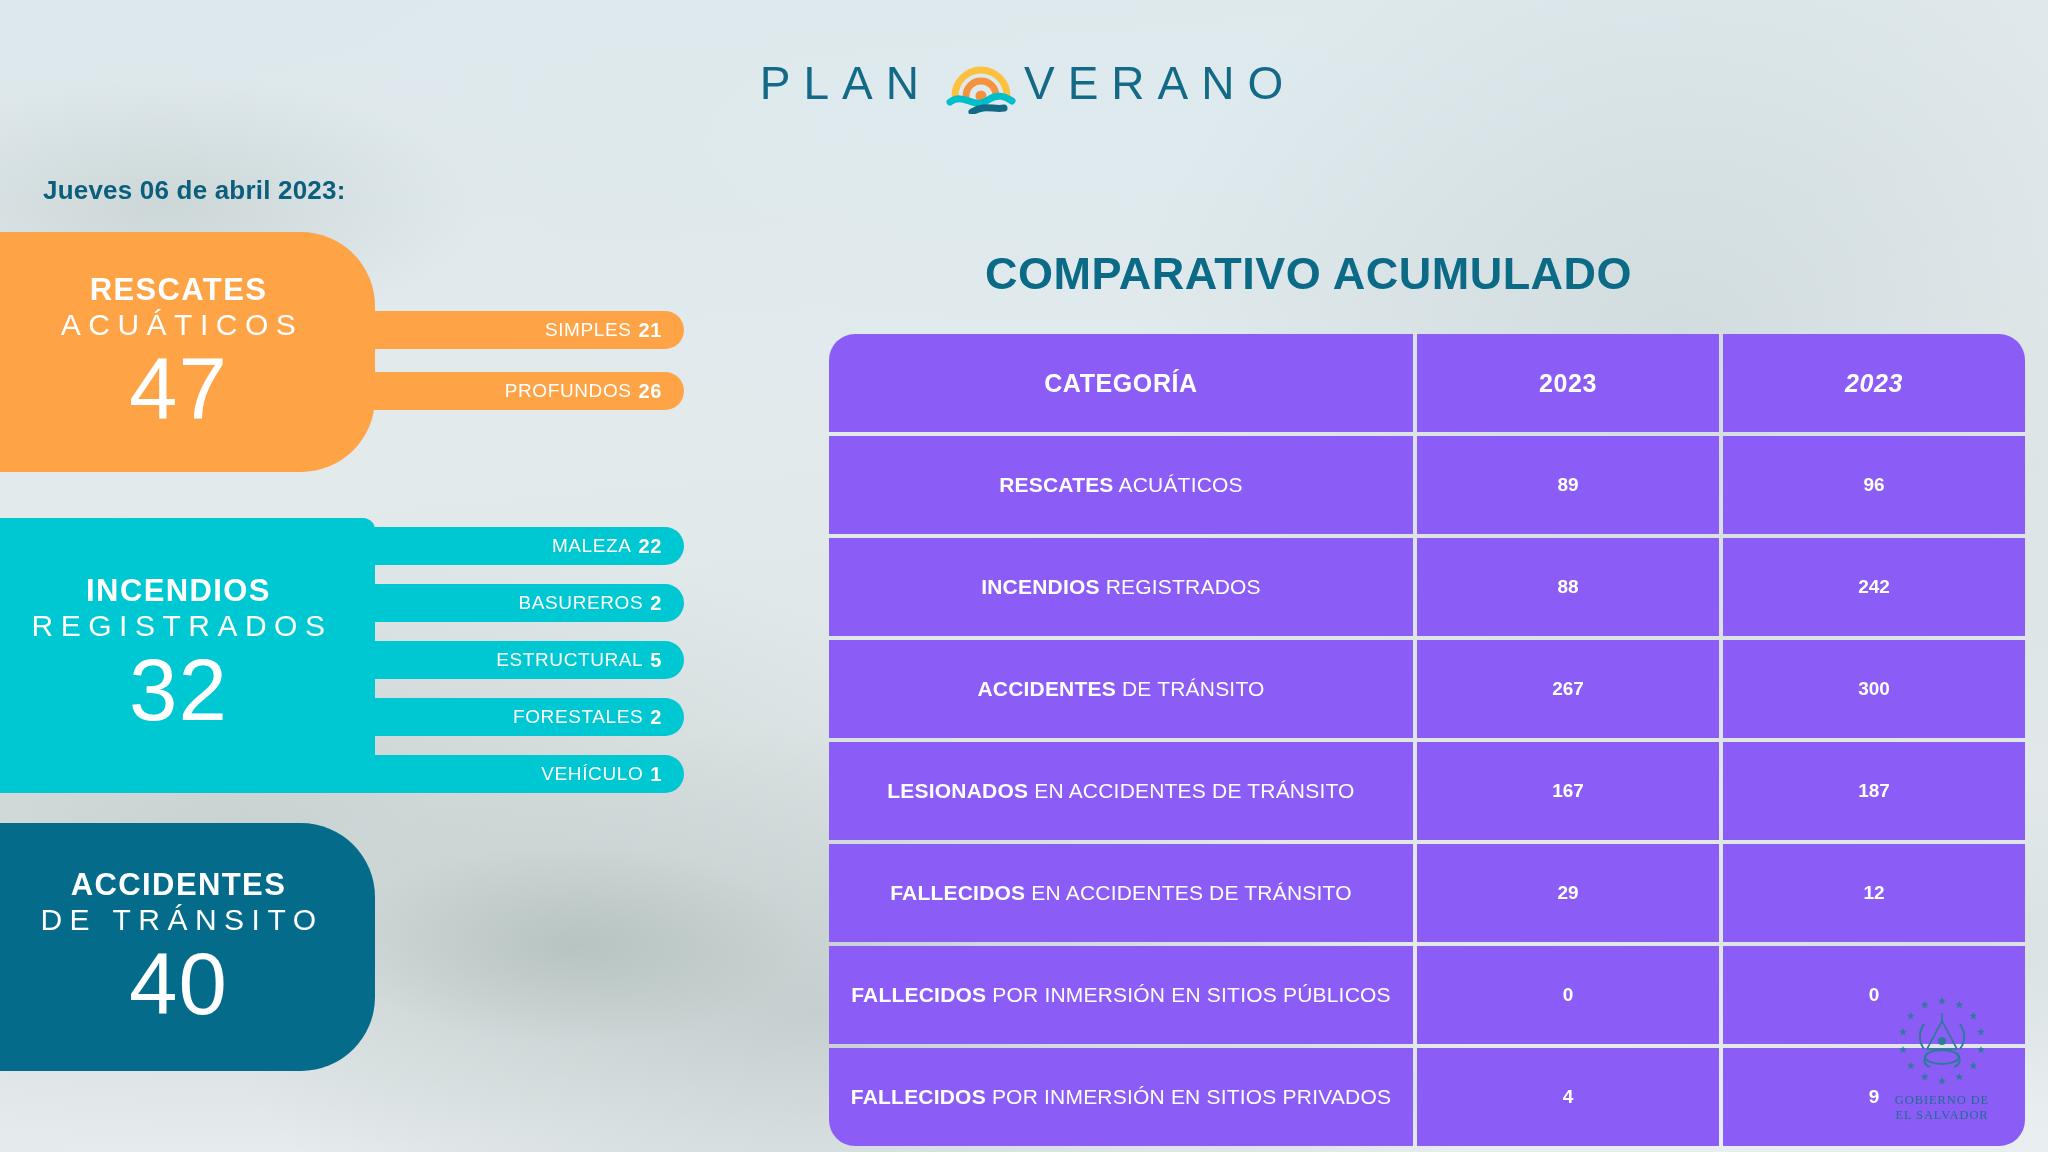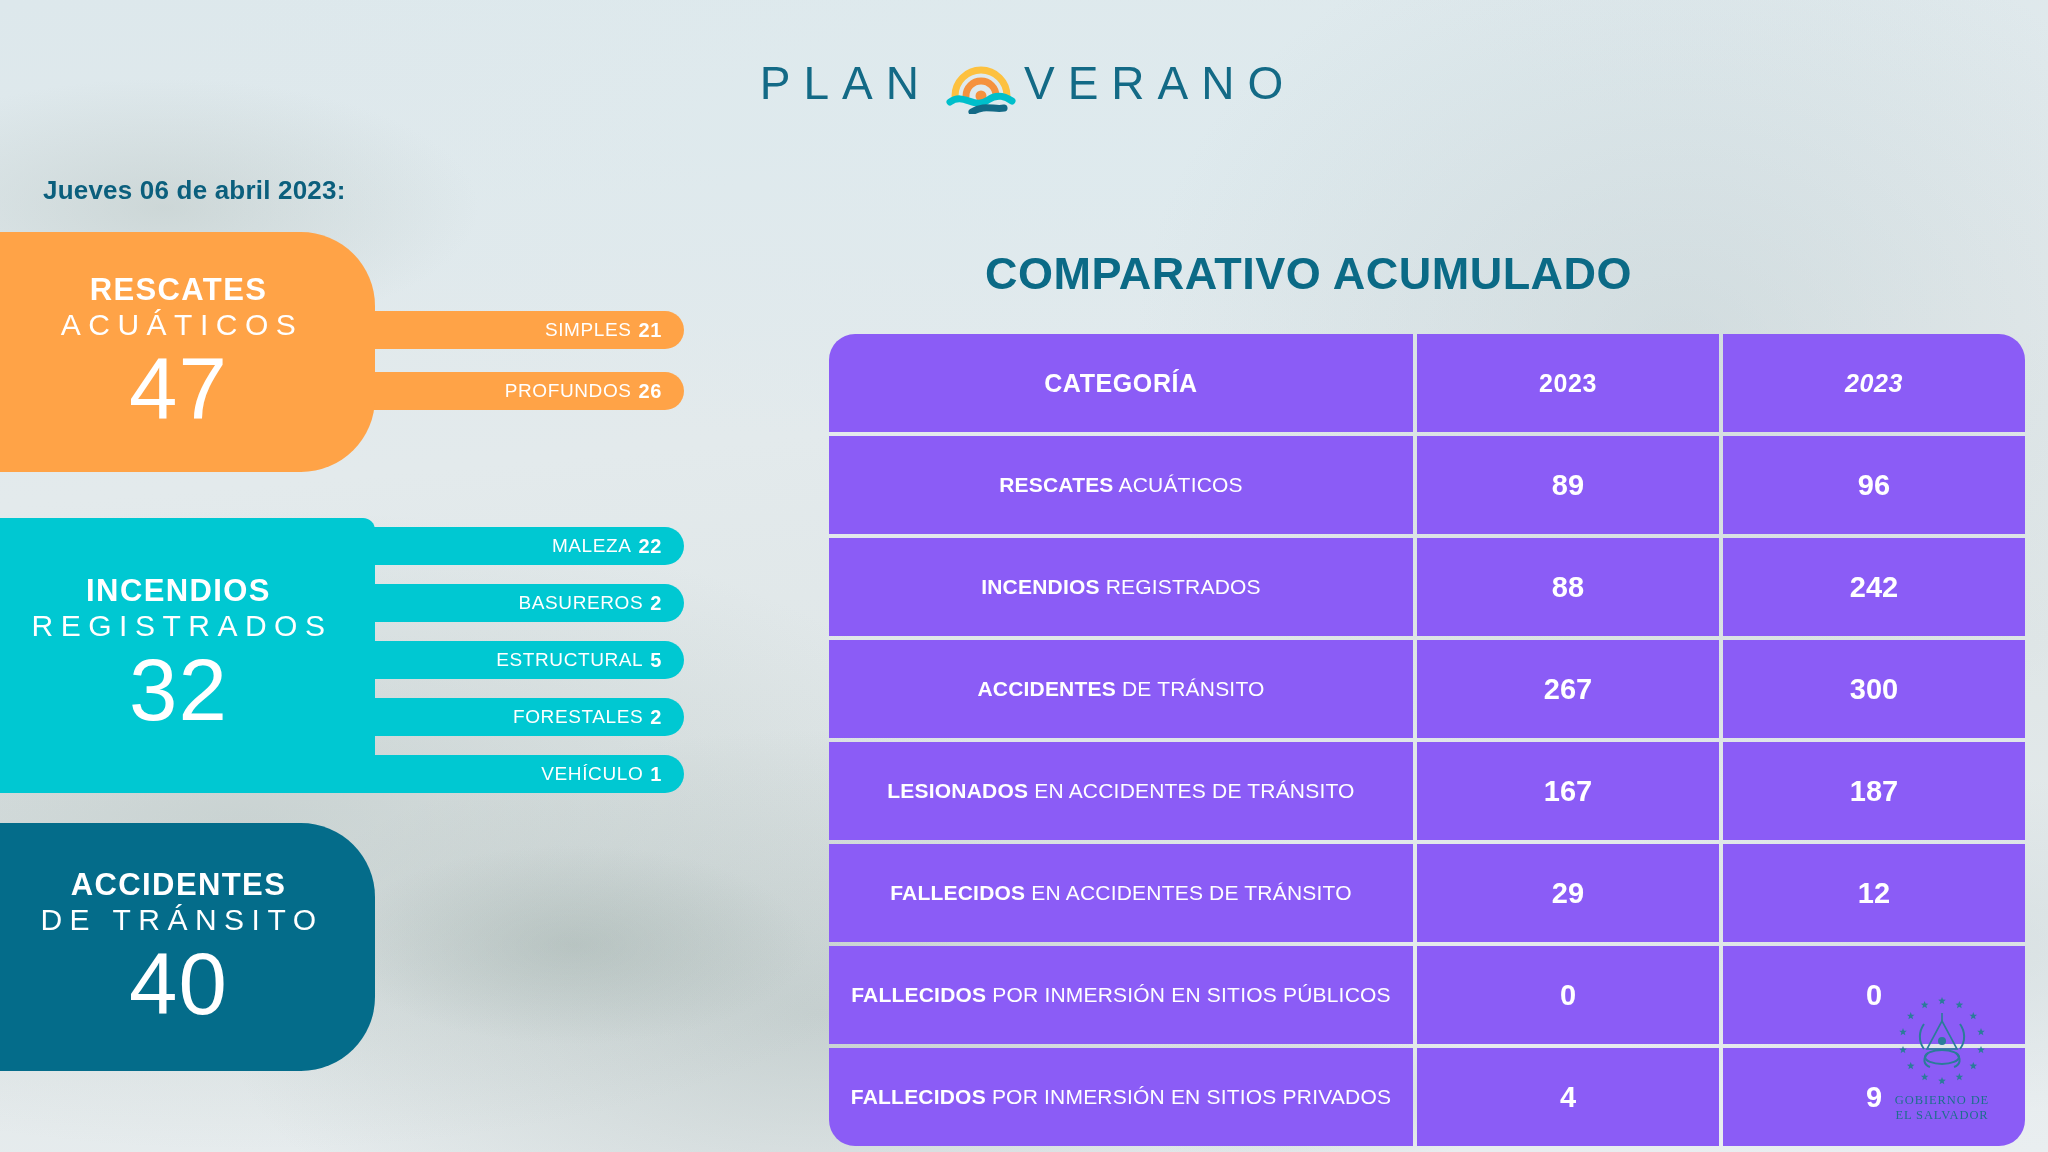--- a/index.html
+++ b/index.html
@@ -99,21 +99,21 @@
     border-collapse:separate;border-spacing:4px 4px;
     table-layout:fixed;
   }
   #table td,#table th{
     background:#8b5cf6;color:#fff;text-align:center;vertical-align:middle;
     padding:12px;height:74px;
   }
   #table th{font-size:25px;font-weight:bold;letter-spacing:0.6px;}
   .cat-cell{font-size:21px;font-weight:300;letter-spacing:0.2px;}
   .cat-cell b{font-weight:bold;}
-  .val-cell{font-size:29px;font-weight:bold;margin-top:9px;}
+  .val-cell{font-size:19px;font-weight:bold;margin-top:9px;}
   
   #table tr:first-child th:first-child{border-top-left-radius:26px;}
   #table tr:first-child th:last-child{border-top-right-radius:26px;font-style:italic;}
   #table tr:last-child td:first-child{border-bottom-left-radius:26px;}
   #table tr:last-child td:last-child{border-bottom-right-radius:26px;}
 
   
   #seal{
     position:absolute;right:38px;bottom:28px;z-index:6;
     width:136px;text-align:center;color:#1c6f8c;

